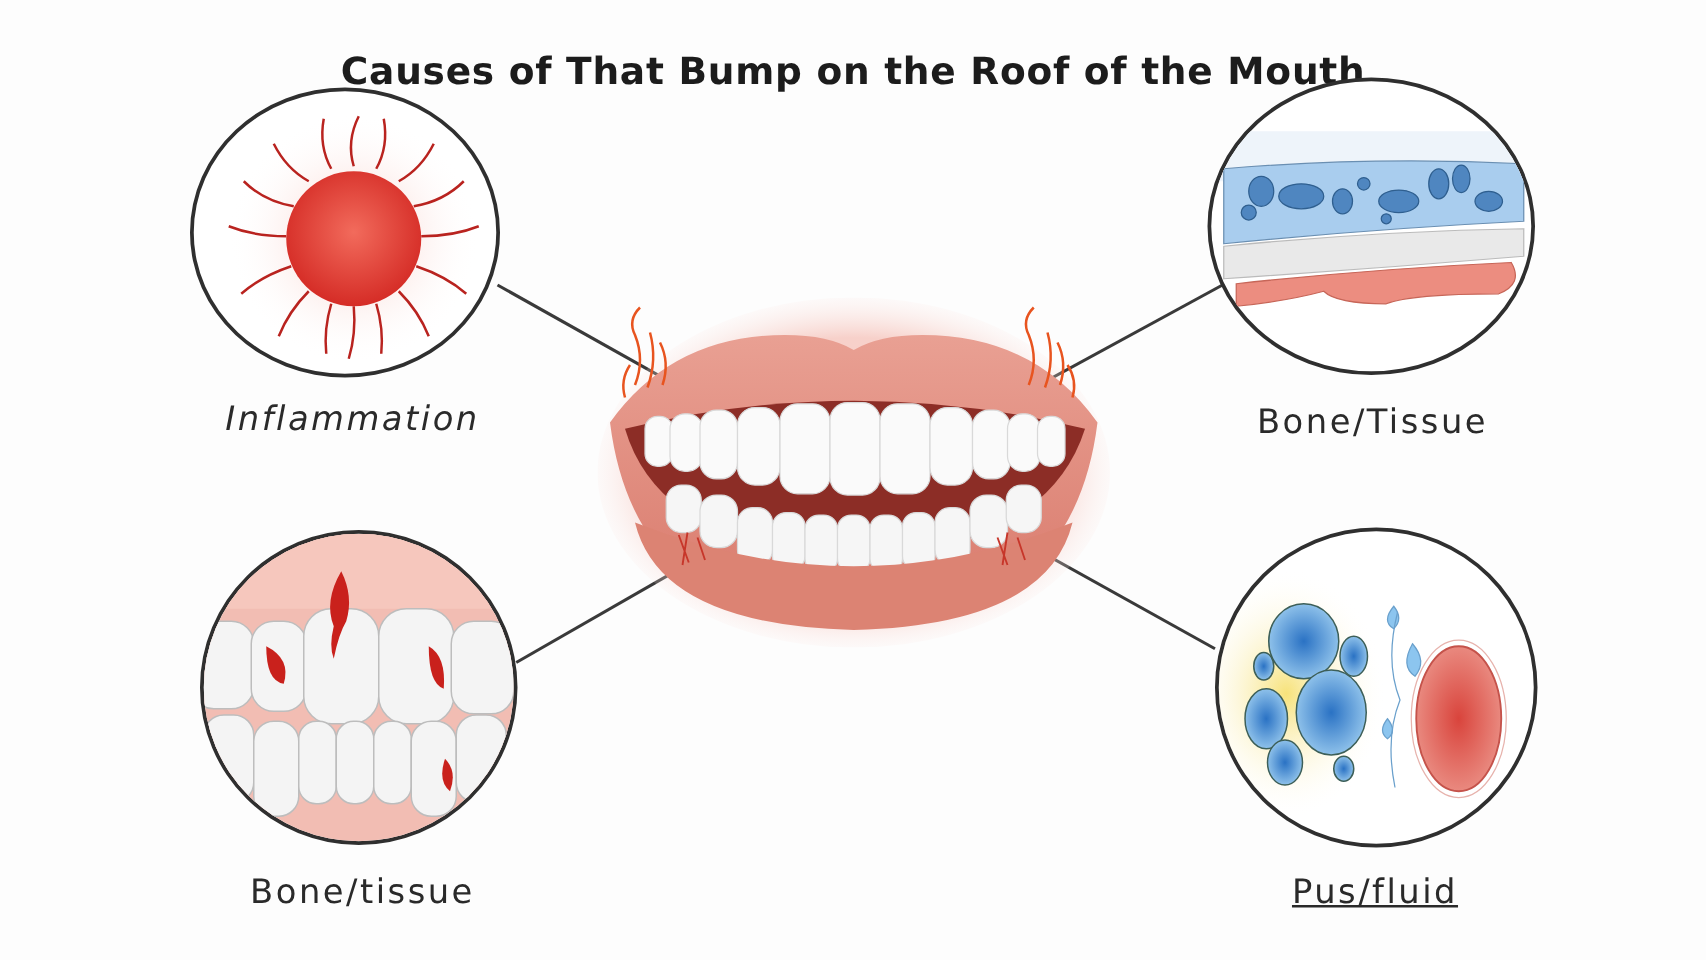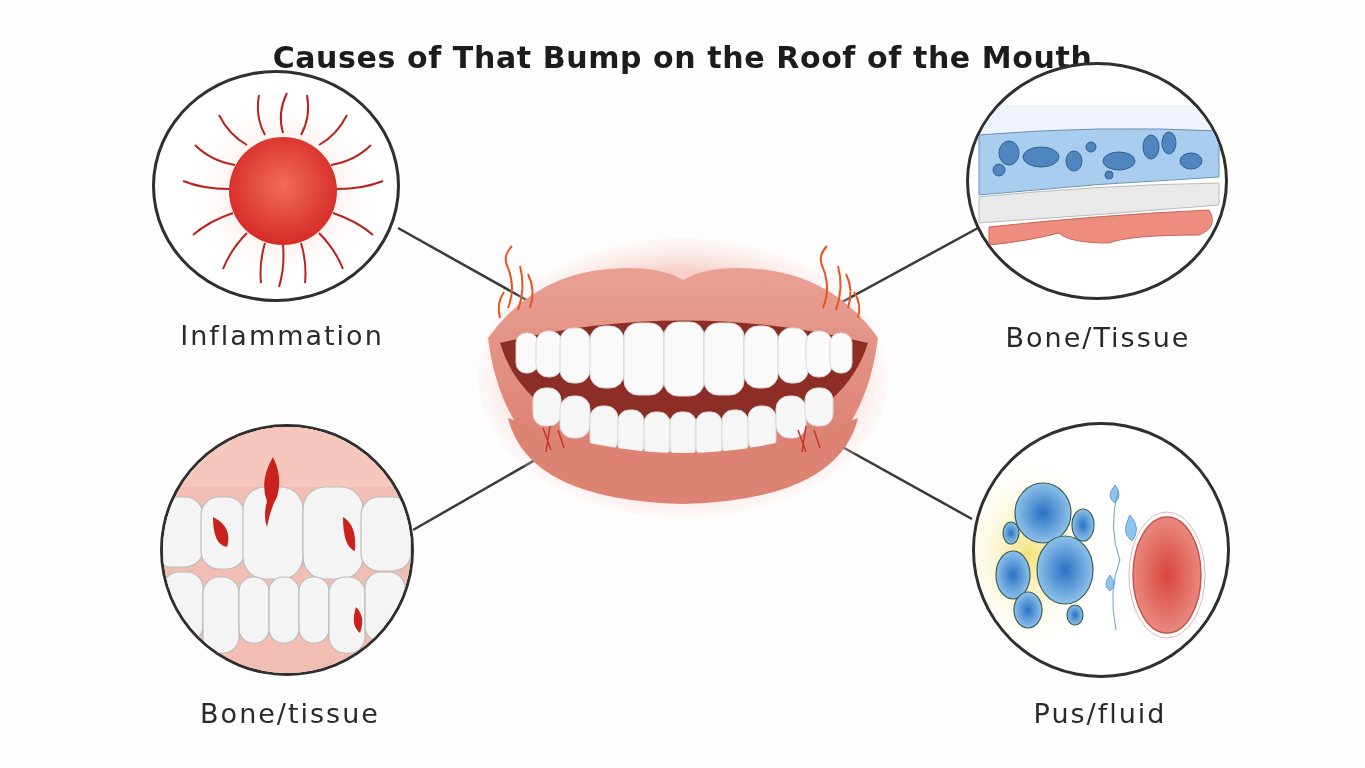--- a/index.html
+++ b/index.html
@@ -114,21 +114,21 @@
         <path d="M178 140 q24 8 40 22"></path>
         <path d="M92 160 q-16 16 -24 36"></path>
       <path d="M164 160 q16 16 24 36"></path>
         <path d="M110 170 q-6 20 -4 40"></path>
         <path d="M146 170 q6 20 4 40"></path>
       <path d="M128 172 q2 22 -4 42"></path>
     </g>
     <circle cx="128" cy="118" r="54" fill="url(#redball)"></circle>
   </svg>
 </div>
-<div class="lbl" style="left:152px;top:320px;">Inflammation</div>
+<div class="lbl" style="left:152px;top:320px;font-style:italic;">Inflammation</div>
 
 <div class="circ" style="left:966px;top:62px;width:256px;height:232px;">
   <svg width="256" height="232" viewBox="0 0 256 232">
     <rect x="0" y="40" width="256" height="40" fill="#eef4fa"></rect>
     <path d="M10 70 Q130 60 250 66 L250 112 Q130 118 10 130 Z" fill="#a9cdee" stroke="#6a8fb2" stroke-width="1"></path>
     <g fill="#4f86c0" stroke="#2f5f8f" stroke-width="1">
       <ellipse cx="40" cy="88" rx="10" ry="12"></ellipse>
         <ellipse cx="72" cy="92" rx="18" ry="10"></ellipse>
       <ellipse cx="105" cy="96" rx="8" ry="10"></ellipse>
         <circle cx="122" cy="82" r="5"></circle>
@@ -202,13 +202,13 @@
     <g fill="#8cc5ef" stroke="#6aa0cc" stroke-width="1">
       <path d="M140 60 q8 10 0 18 q-10 -6 0 -18 Z"></path>
       <path d="M155 90 q12 14 2 26 q-12 -8 -2 -26 Z"></path>
       <path d="M135 150 q8 10 0 16 q-8 -6 0 -16 Z"></path>
       <path d="M143 65 q-10 40 2 70 q-12 30 -4 70" fill="none"></path>
     </g>
     <ellipse cx="192" cy="150" rx="34" ry="58" fill="url(#cyst)" stroke="#c5534b" stroke-width="1.5"></ellipse>
     <ellipse cx="192" cy="150" rx="38" ry="63" fill="none" stroke="#e7b3ad" stroke-width="1"></ellipse>
   </svg>
 </div>
-<div class="lbl" style="left:970px;top:698px;">Pus/fluid</div>
+<div class="lbl" style="left:970px;top:698px;text-decoration:underline;">Pus/fluid</div>
 
 </body></html>

